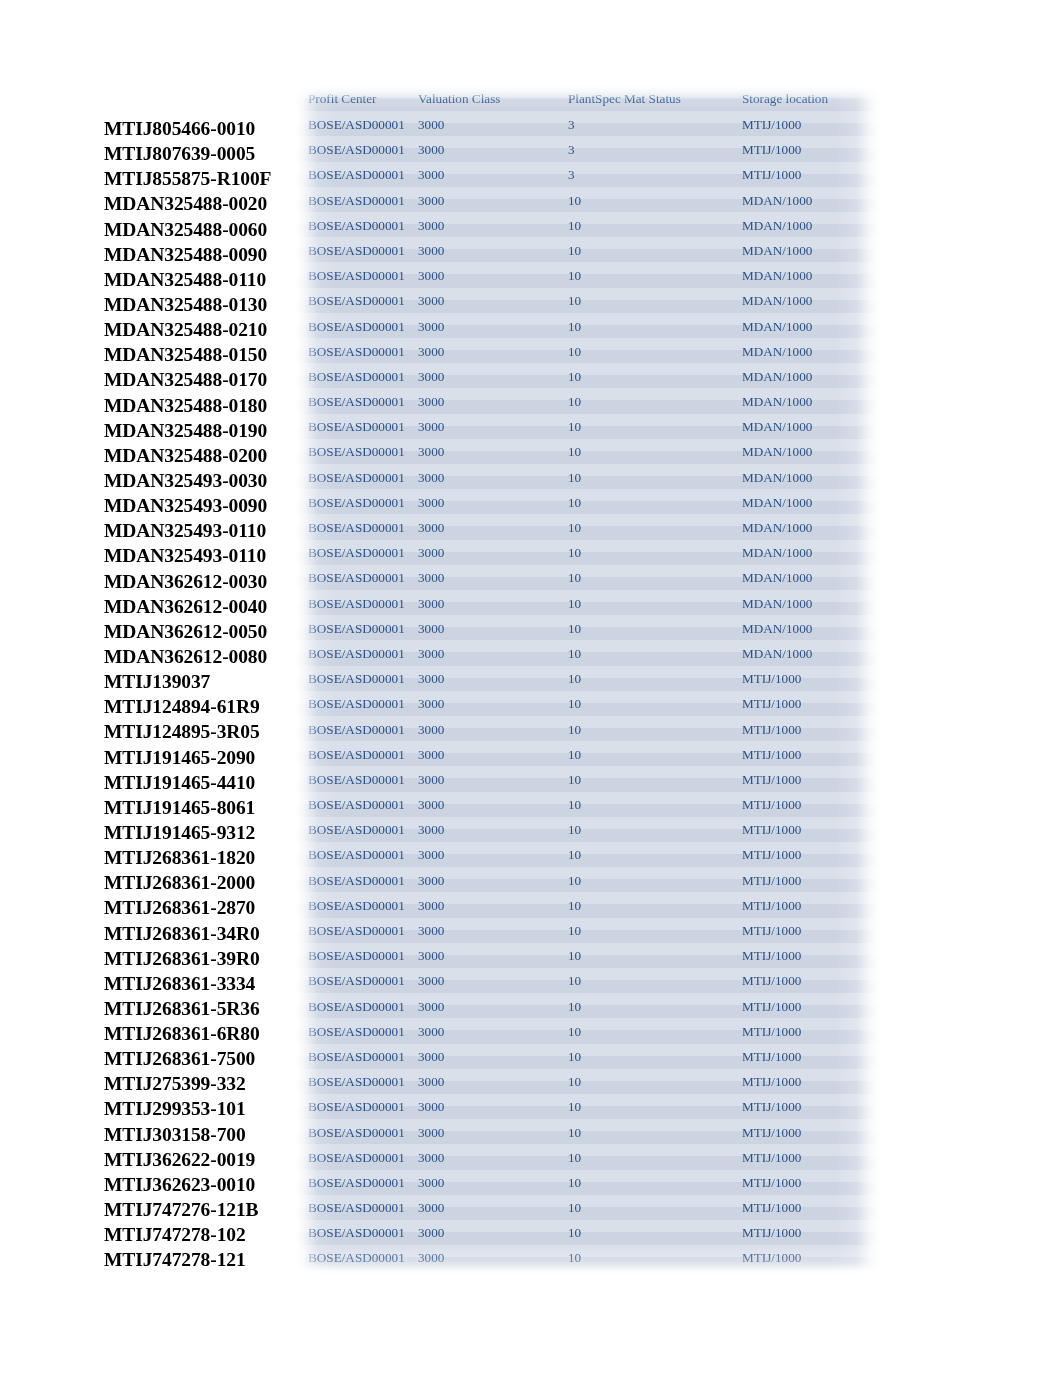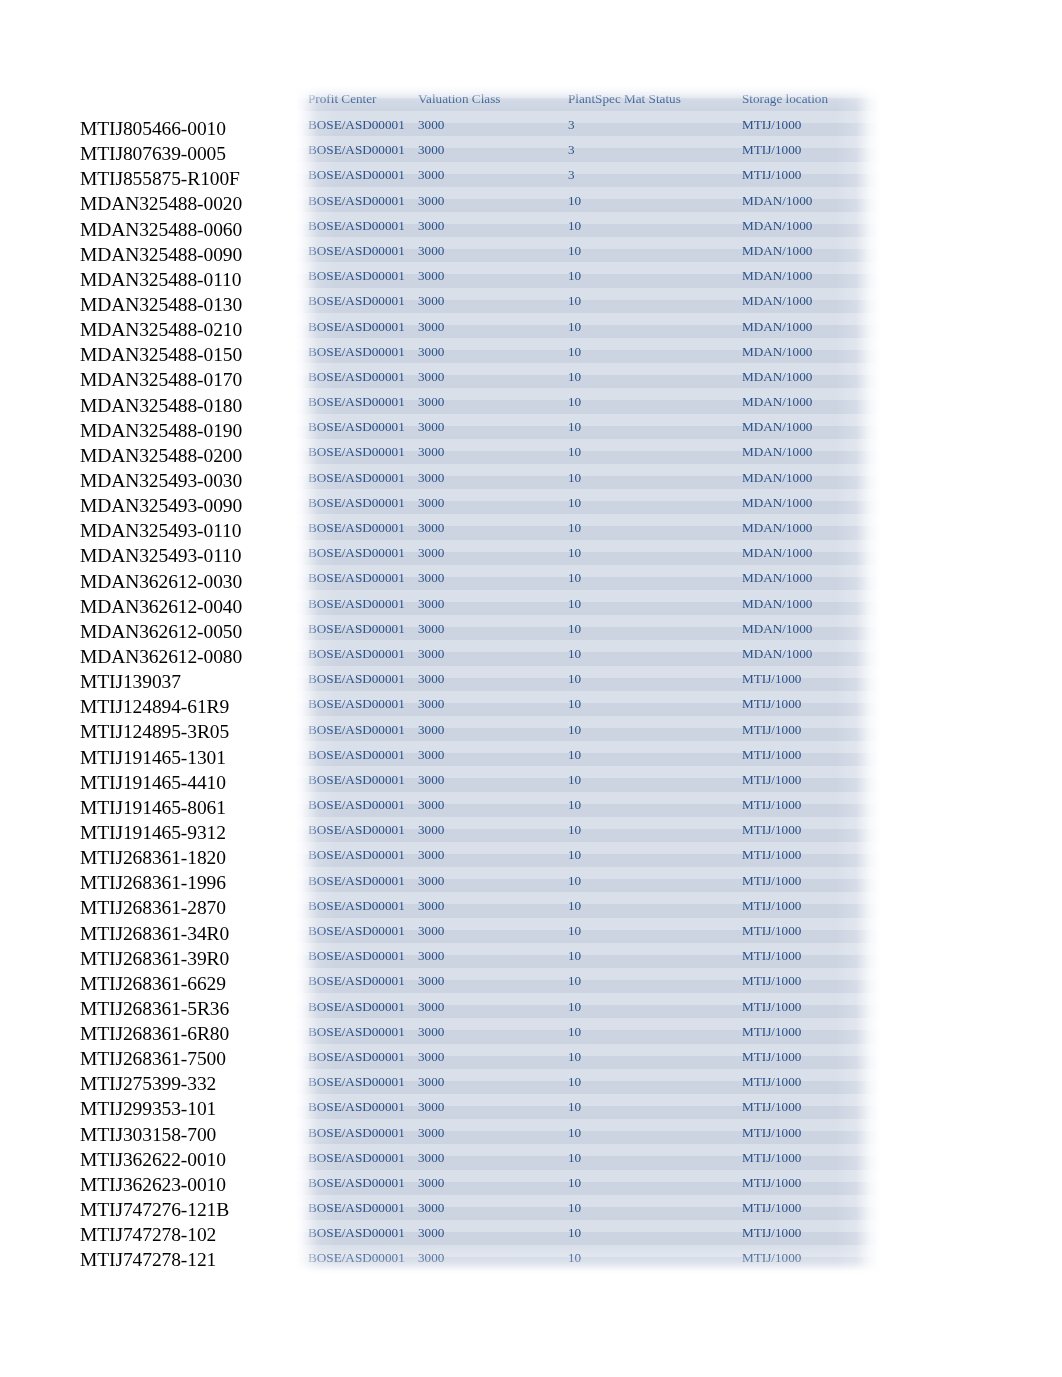--- a/index.html
+++ b/index.html
@@ -12,23 +12,24 @@
     width: 1062px;
     height: 1377px;
     position: relative;
     font-family: "Liberation Serif", "DejaVu Serif", serif;
     overflow: hidden;
   }
 
   
   #material-column {
     position: absolute;
-    left: 80px;
+    left: 104px;
     top: 116px;
     width: 205px;
+    font-weight: bold;
   }
   .material-cell {
     height: 25.15px;
     line-height: 25.15px;
     font-size: 19.5px;
     color: #000000;
     white-space: nowrap;
     letter-spacing: -0.1px;
   }
 
@@ -139,37 +140,37 @@
     <div class="material-cell">MDAN325493-0090</div>
     <div class="material-cell">MDAN325493-0110</div>
     <div class="material-cell">MDAN325493-0110</div>
     <div class="material-cell">MDAN362612-0030</div>
     <div class="material-cell">MDAN362612-0040</div>
     <div class="material-cell">MDAN362612-0050</div>
     <div class="material-cell">MDAN362612-0080</div>
     <div class="material-cell">MTIJ139037</div>
     <div class="material-cell">MTIJ124894-61R9</div>
     <div class="material-cell">MTIJ124895-3R05</div>
-    <div class="material-cell">MTIJ191465-1301</div>
+    <div class="material-cell">MTIJ191465-2090</div>
     <div class="material-cell">MTIJ191465-4410</div>
     <div class="material-cell">MTIJ191465-8061</div>
     <div class="material-cell">MTIJ191465-9312</div>
     <div class="material-cell">MTIJ268361-1820</div>
-    <div class="material-cell">MTIJ268361-1996</div>
+    <div class="material-cell">MTIJ268361-2000</div>
     <div class="material-cell">MTIJ268361-2870</div>
     <div class="material-cell">MTIJ268361-34R0</div>
     <div class="material-cell">MTIJ268361-39R0</div>
-    <div class="material-cell">MTIJ268361-6629</div>
+    <div class="material-cell">MTIJ268361-3334</div>
     <div class="material-cell">MTIJ268361-5R36</div>
     <div class="material-cell">MTIJ268361-6R80</div>
     <div class="material-cell">MTIJ268361-7500</div>
     <div class="material-cell">MTIJ275399-332</div>
     <div class="material-cell">MTIJ299353-101</div>
     <div class="material-cell">MTIJ303158-700</div>
-    <div class="material-cell">MTIJ362622-0010</div>
+    <div class="material-cell">MTIJ362622-0019</div>
     <div class="material-cell">MTIJ362623-0010</div>
     <div class="material-cell">MTIJ747276-121B</div>
     <div class="material-cell">MTIJ747278-102</div>
     <div class="material-cell">MTIJ747278-121</div>
   </div>
 
 <div id="data-panel">
   <div id="panel-bg"></div>
   <div id="panel-content">
 

